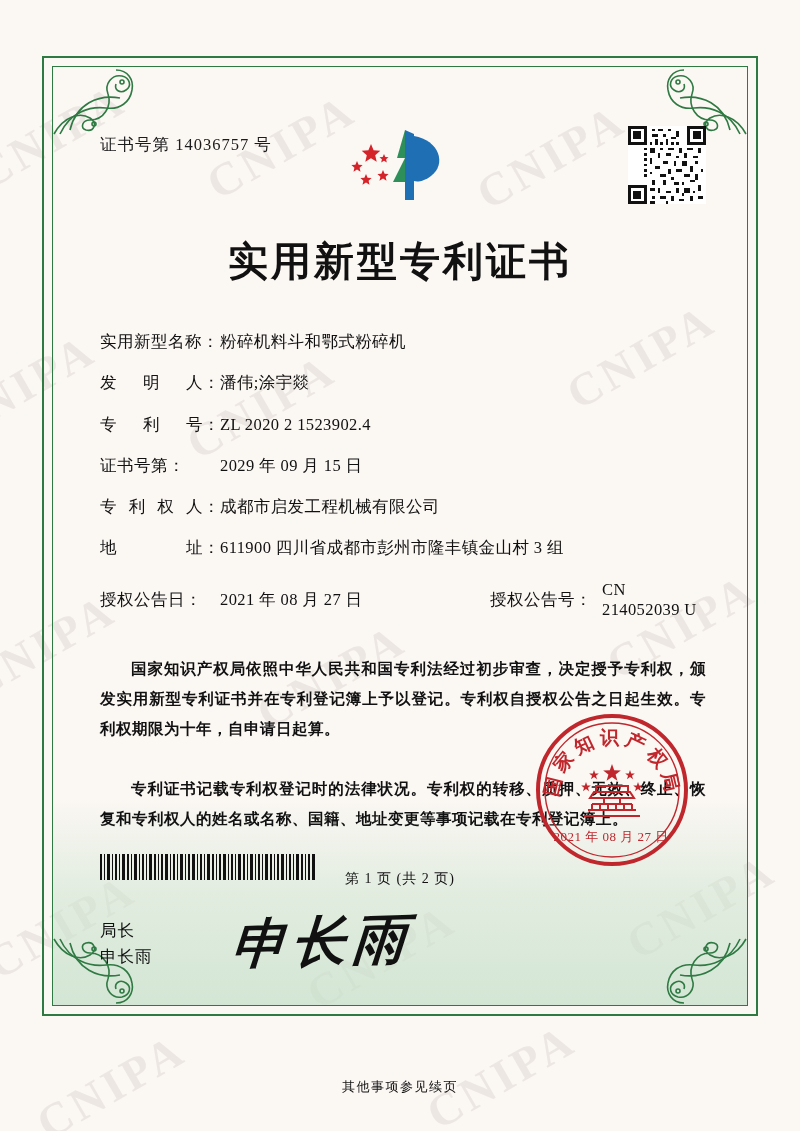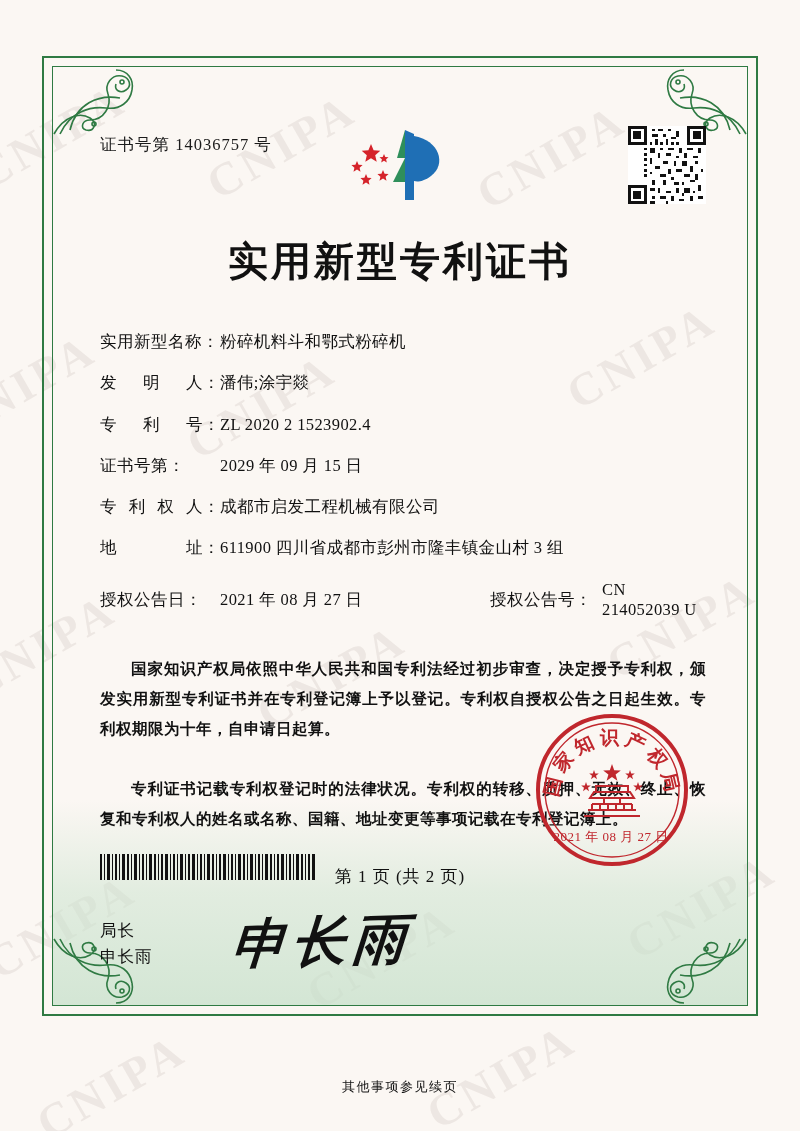--- a/index.html
+++ b/index.html
@@ -206,21 +206,21 @@
     text-align: center;
     font-size: 13px;
     color: #c0272d;
     letter-spacing: 0.5px;
   }
 
   .page-no {
     position: absolute;
     left: 0; right: 0; bottom: 18px;
     text-align: center;
-    font-size: 17px;
+    font-size: 14px;
     color: #111;
     letter-spacing: 1px;
   }
 
   .footer-note {
     position: absolute;
     left: 0; right: 0; top: 1078px;
     text-align: center;
     font-size: 13px;
     color: #111;

